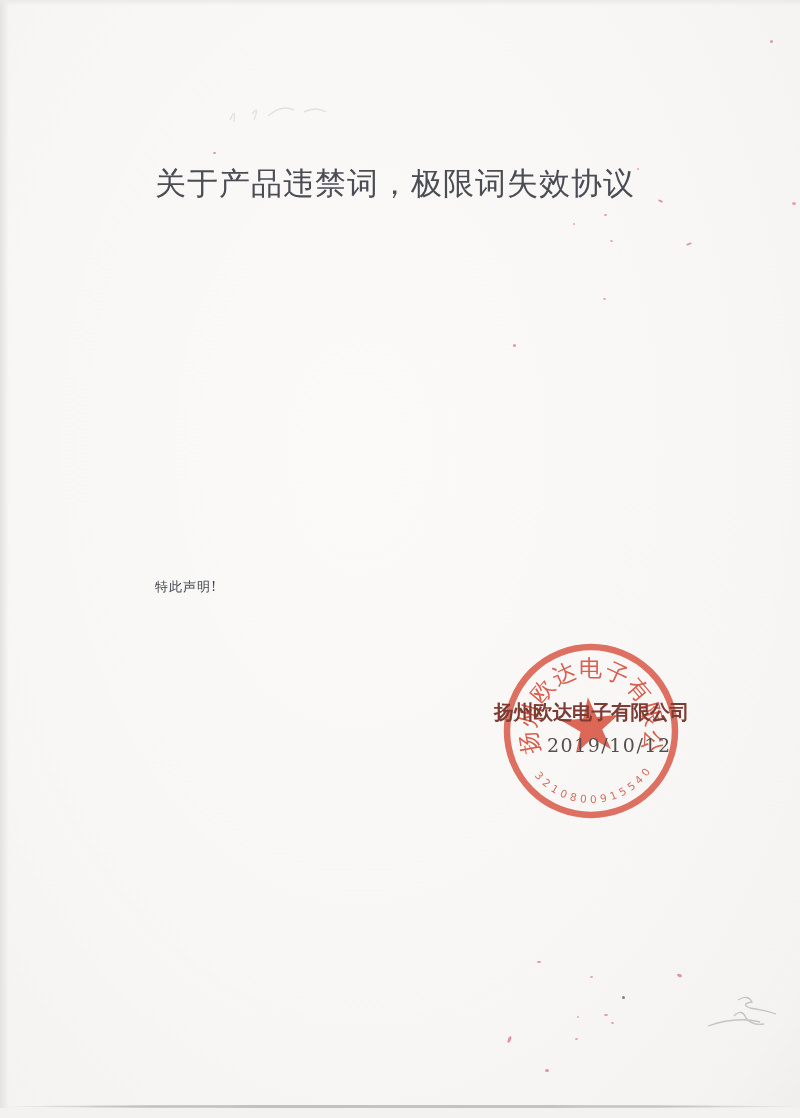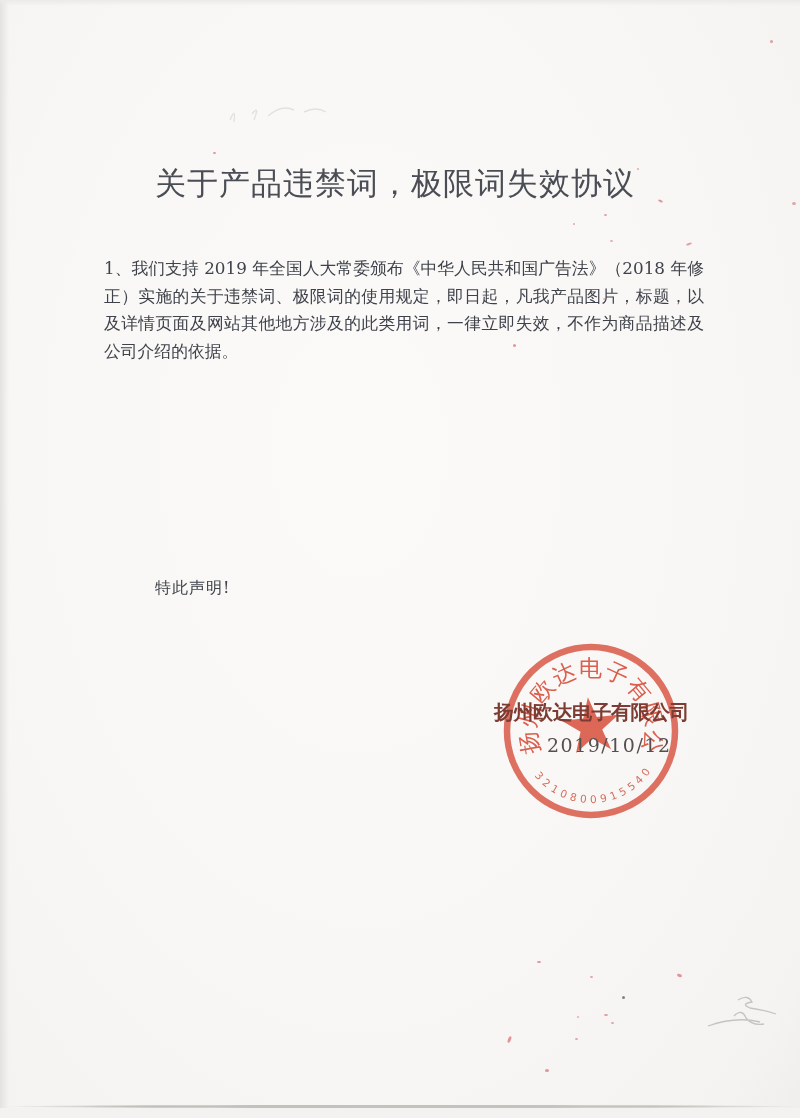--- a/index.html
+++ b/index.html
@@ -29,21 +29,21 @@
     color:#4b4d55;
   }
   .body-text{
     position:absolute;left:104px;top:255px;width:600px;
     font-size:16.8px;line-height:27.5px;color:#3f424a;
     text-align:justify;
   }
   .body-text p{margin:0 0 29px 0;}
   .declaration{
     position:absolute;left:155px;top:578px;
-    font-size:16px;color:#3f424a;letter-spacing:1px;
+    font-size:13px;color:#3f424a;letter-spacing:1px;
   }
 
   
   .seal{position:absolute;left:491px;top:631px;width:200px;height:200px;opacity:0.92;}
   .overlay-company{
     position:absolute;left:494px;top:699px;width:210px;
     font-size:20px;letter-spacing:-0.5px;font-weight:600;
     color:#7c3c33;white-space:nowrap;
   }
   .overlay-date{
@@ -59,21 +59,20 @@
 <body>
 
 <div class="page">
 
   <div class="edge-left"></div>
   <div class="edge-top"></div>
 
   <h1 class="title">关于产品违禁词，极限词失效协议</h1>
 
   <div class="body-text">
-    <p>1、我们支持 2019 年全国人大常委颁布《中华人民共和国广告法》（2018 年修正）实施的关于违禁词、极限词的使用规定，即日起，凡我产品图片，标题，以及详情页面及网站其他地方涉及的此类用词，一律立即失效，不作为商品描述及公司介绍的依据。</p>
   </div>
 
   <div class="declaration">特此声明!</div>
 
   <svg class="seal" viewBox="0 0 200 200" width="200" height="200">
     <defs>
       <path id="ringPath" d="M 50.2 123.2 A 55 55 0 1 1 149.8 123.2" fill="none"></path>
       <path id="numPath" d="M 37.6 136 A 72 72 0 0 0 162.4 136" fill="none"></path>
     </defs>
     <circle cx="100" cy="100" r="84" fill="none" stroke="#d5402c" stroke-width="6.5" opacity="0.8"></circle>

